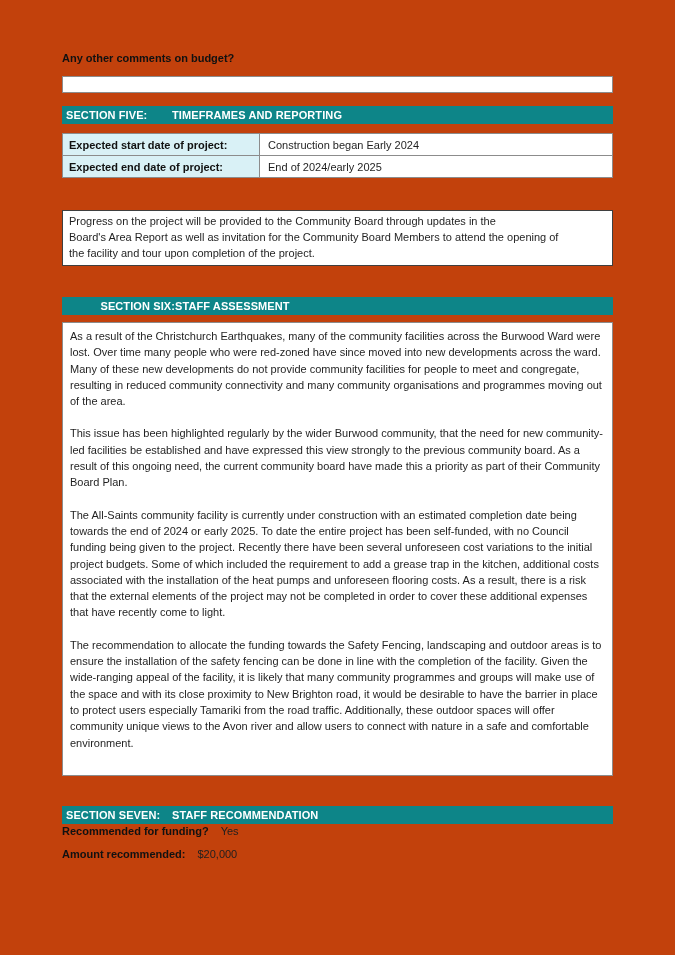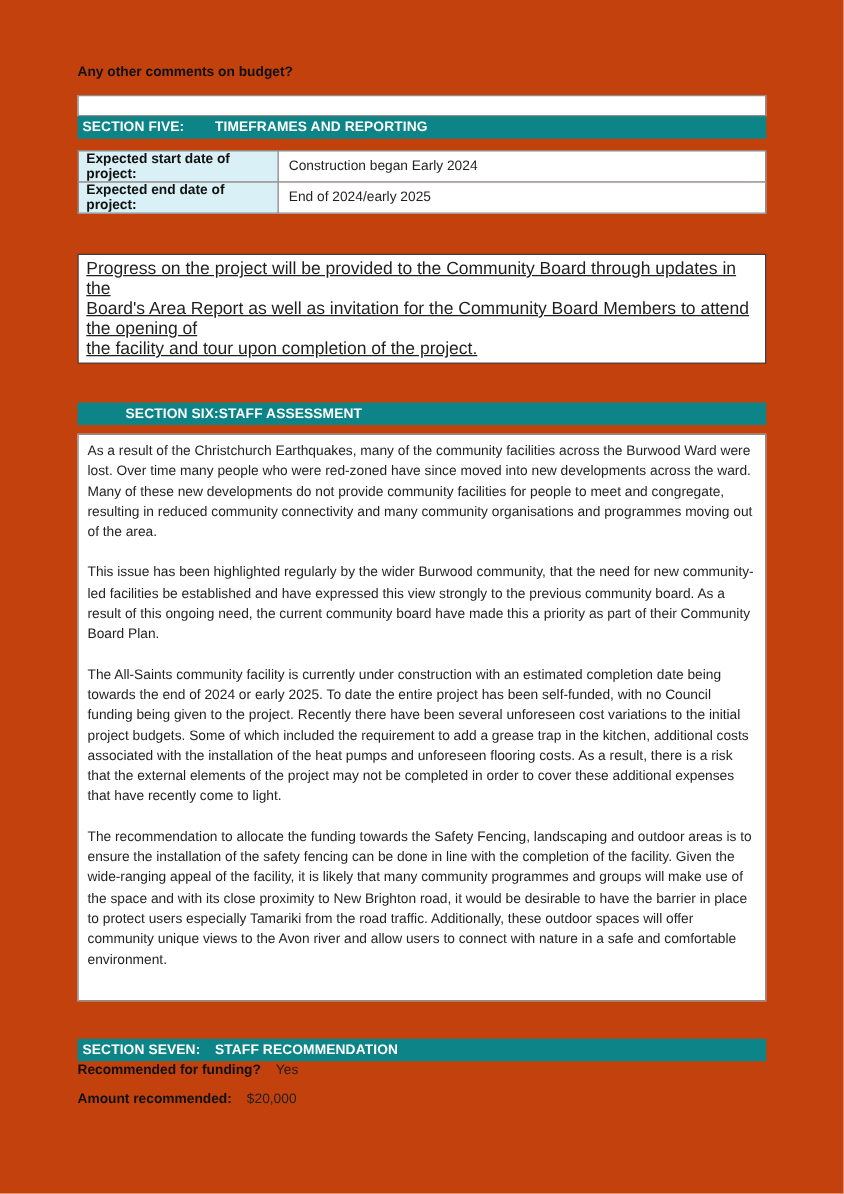--- a/index.html
+++ b/index.html
@@ -34,21 +34,21 @@
     height: 17px;
     border: 1px solid #8c8c8c;
     background: #ffffff;
     font-family: "Liberation Sans", sans-serif;
     font-size: 11px;
     padding: 0 4px;
     display: block;
     outline: none;
   }
   .section-bar {
-    margin-top: 0;
+    margin-top: 13px;
     width: 100%;
     height: 18px;
     background: #0d8588;
     color: #ffffff;
     font-size: 11px;
     font-weight: 700;
     display: flex;
     align-items: center;
     padding-left: 4px;
     letter-spacing: 0.1px;
@@ -61,21 +61,21 @@
     width: 100%;
     border-collapse: collapse;
   }
   .dates-table td {
     border: 1px solid #8c8c8c;
     height: 22px;
     font-size: 11px;
     vertical-align: middle;
   }
   .dates-table td.lbl {
-    width: 160px;
+    width: 197px;
     background: #d9f1f6;
     font-weight: 700;
     padding-left: 6px;
     color: #111111;
   }
   .dates-table td.val {
     background: #ffffff;
     padding-left: 8px;
   }
   .reporting-box {
@@ -86,25 +86,24 @@
   .reporting-header {
     background: #d9f1f6;
     border-bottom: 1px solid #3f3f3f;
     font-size: 11px;
     font-weight: 700;
     color: #111111;
     padding: 2px 4px 2px 5px;
   }
   .reporting-body {
     background: #ffffff;
-    font-size: 14px;
+    font-size: 11px;
     line-height: 16px;
     padding: 2px 6px 4px 6px;
     white-space: pre-line;
-    text-decoration: underline;
   }
   .bar-six { margin-top: 31px; }
   .assessment-box {
     margin-top: 7px;
     width: 100%;
     height: 454px;
     border: 1px solid #8c8c8c;
     background: #ffffff;
     padding: 5px 7px 0 7px;
     overflow: hidden;

